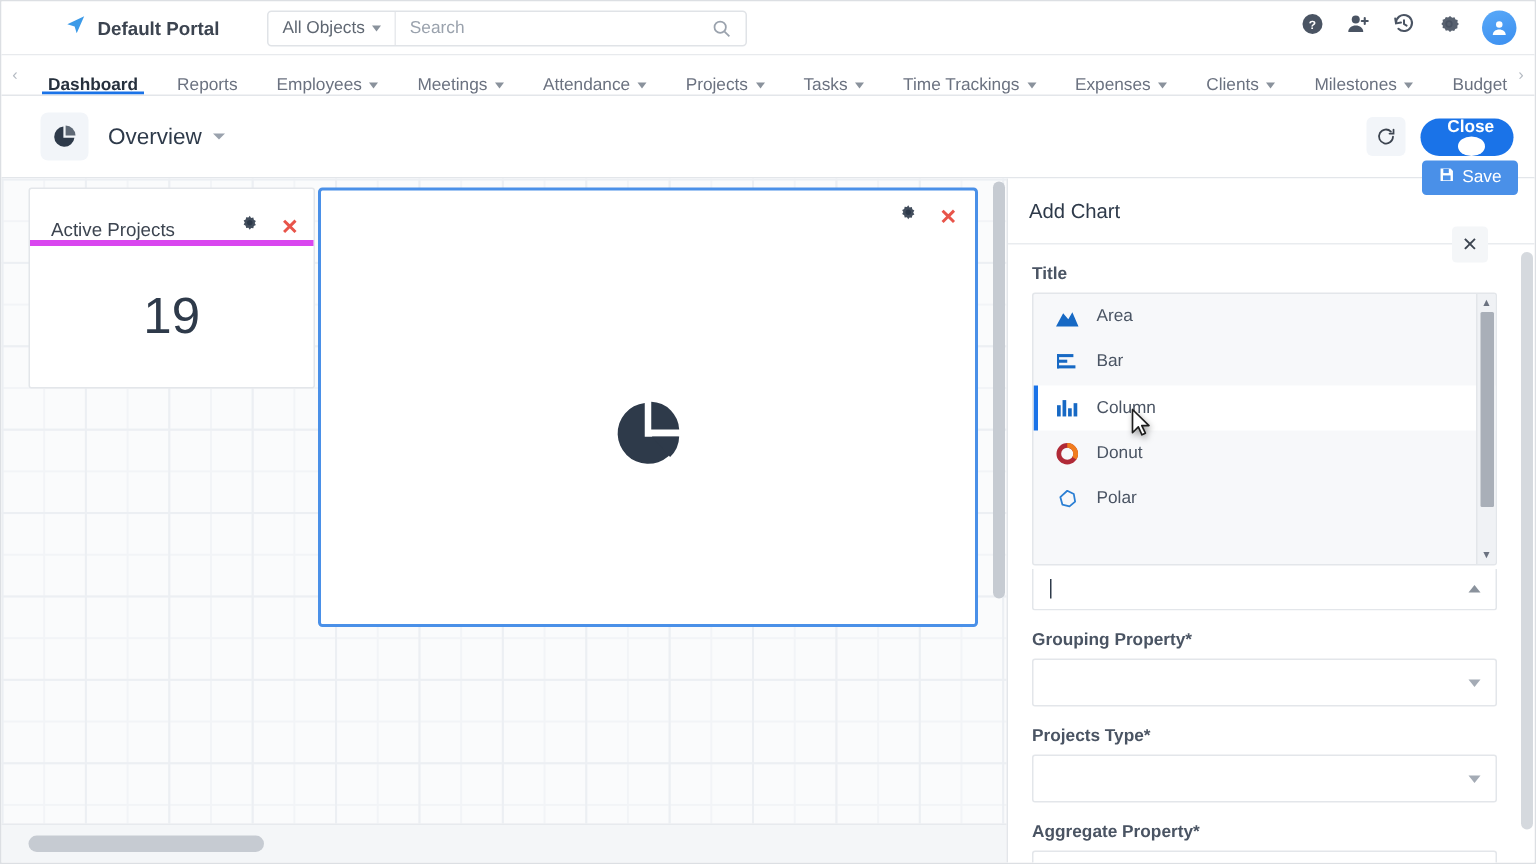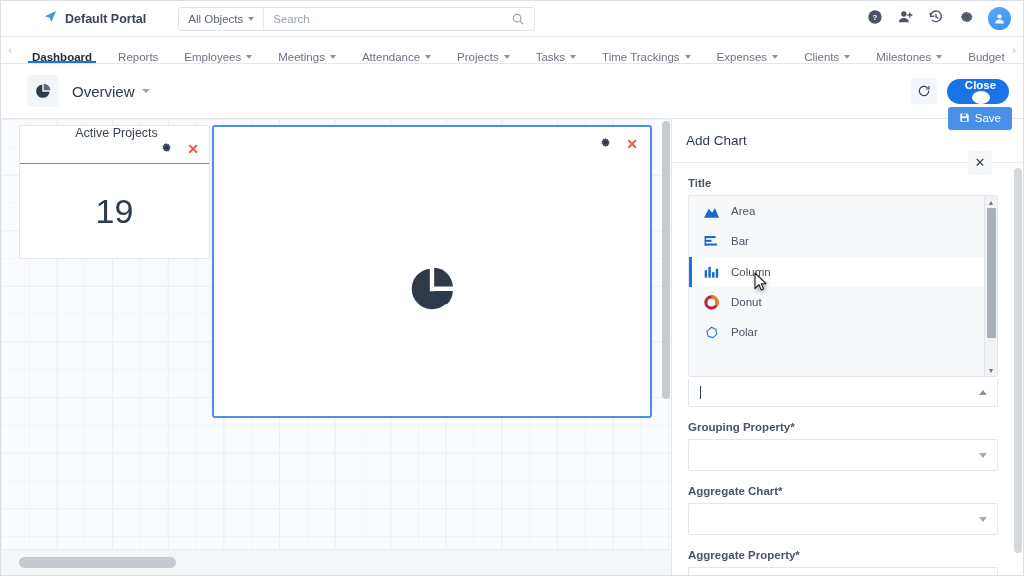--- a/index.html
+++ b/index.html
@@ -48,21 +48,21 @@
 
   .portal {
     display: flex; align-items: center; gap: 7px;
     margin-left: 42px;
   }
   .portal-name { font-size: 12.5px; font-weight: bold; color: #3c4450; }
 
   .searchwrap {
     display: flex; align-items: center;
     margin-left: 32px;
-    width: 357px; height: 24px;
+    width: 320px; height: 24px;
     border: 1px solid #e0e3e7; border-radius: 3px;
     background: #fff;
   }
   .objsel {
     display: flex; align-items: center; gap: 5px;
     padding: 0 9px; height: 100%;
     border-right: 1px solid #e8eaed;
     font-size: 11.5px; color: #5f6772; white-space: nowrap;
   }
   .search-input {
@@ -156,24 +156,23 @@
       #fafbfc;
     overflow: hidden;
   }
   .canvas-pad { position: absolute; left: 18px; top: 6px; right: 0; bottom: 0; }
 
   .widget {
     position: absolute; background: #fff;
     border: 1px solid #e3e6ea; border-radius: 2px;
   }
   .widget-head {
-    display: flex; align-items: center; height: 38px;
+    display: flex; align-items: flex-end; height: 38px;
     padding: 0 10px 0 14px;
-    border-bottom: 1px solid #d946ef;
-    flex-direction: column;
+    border-bottom: 4px solid #d946ef;
   }
   .widget-title { font-size: 12.5px; color: #3c4450; }
   .widget-tools { margin-left: auto; display: flex; align-items: center; gap: 14px; }
   .xmark { color: #e8544a; font-size: 14px; font-weight: bold; line-height: 1; }
 
   #w-active { left: 0; top: 0; width: 191px; height: 134px; }
   .kpi {
     height: calc(100% - 38px);
     display: flex; align-items: center; justify-content: center;
     font-size: 34px; color: #2e3a4a;
@@ -590,21 +589,21 @@
 
       <div id="panel-fields">
           <div class="field">
             <div class="field-label">Grouping Property*</div>
             <div class="select-box">
               <span style="font-size: 11.5px; color: rgb(60, 68, 80);"></span>
               <span class="select-caret"></span>
             </div>
           </div>
           <div class="field">
-            <div class="field-label">Aggregate Chart*</div>
+            <div class="field-label">Projects Type*</div>
             <div class="select-box">
               <span style="font-size: 11.5px; color: rgb(60, 68, 80);"></span>
               <span class="select-caret"></span>
             </div>
           </div>
           <div class="field">
             <div class="field-label">Aggregate Property*</div>
             <div class="select-box">
               <span style="font-size: 11.5px; color: rgb(60, 68, 80);"></span>
             </div>

